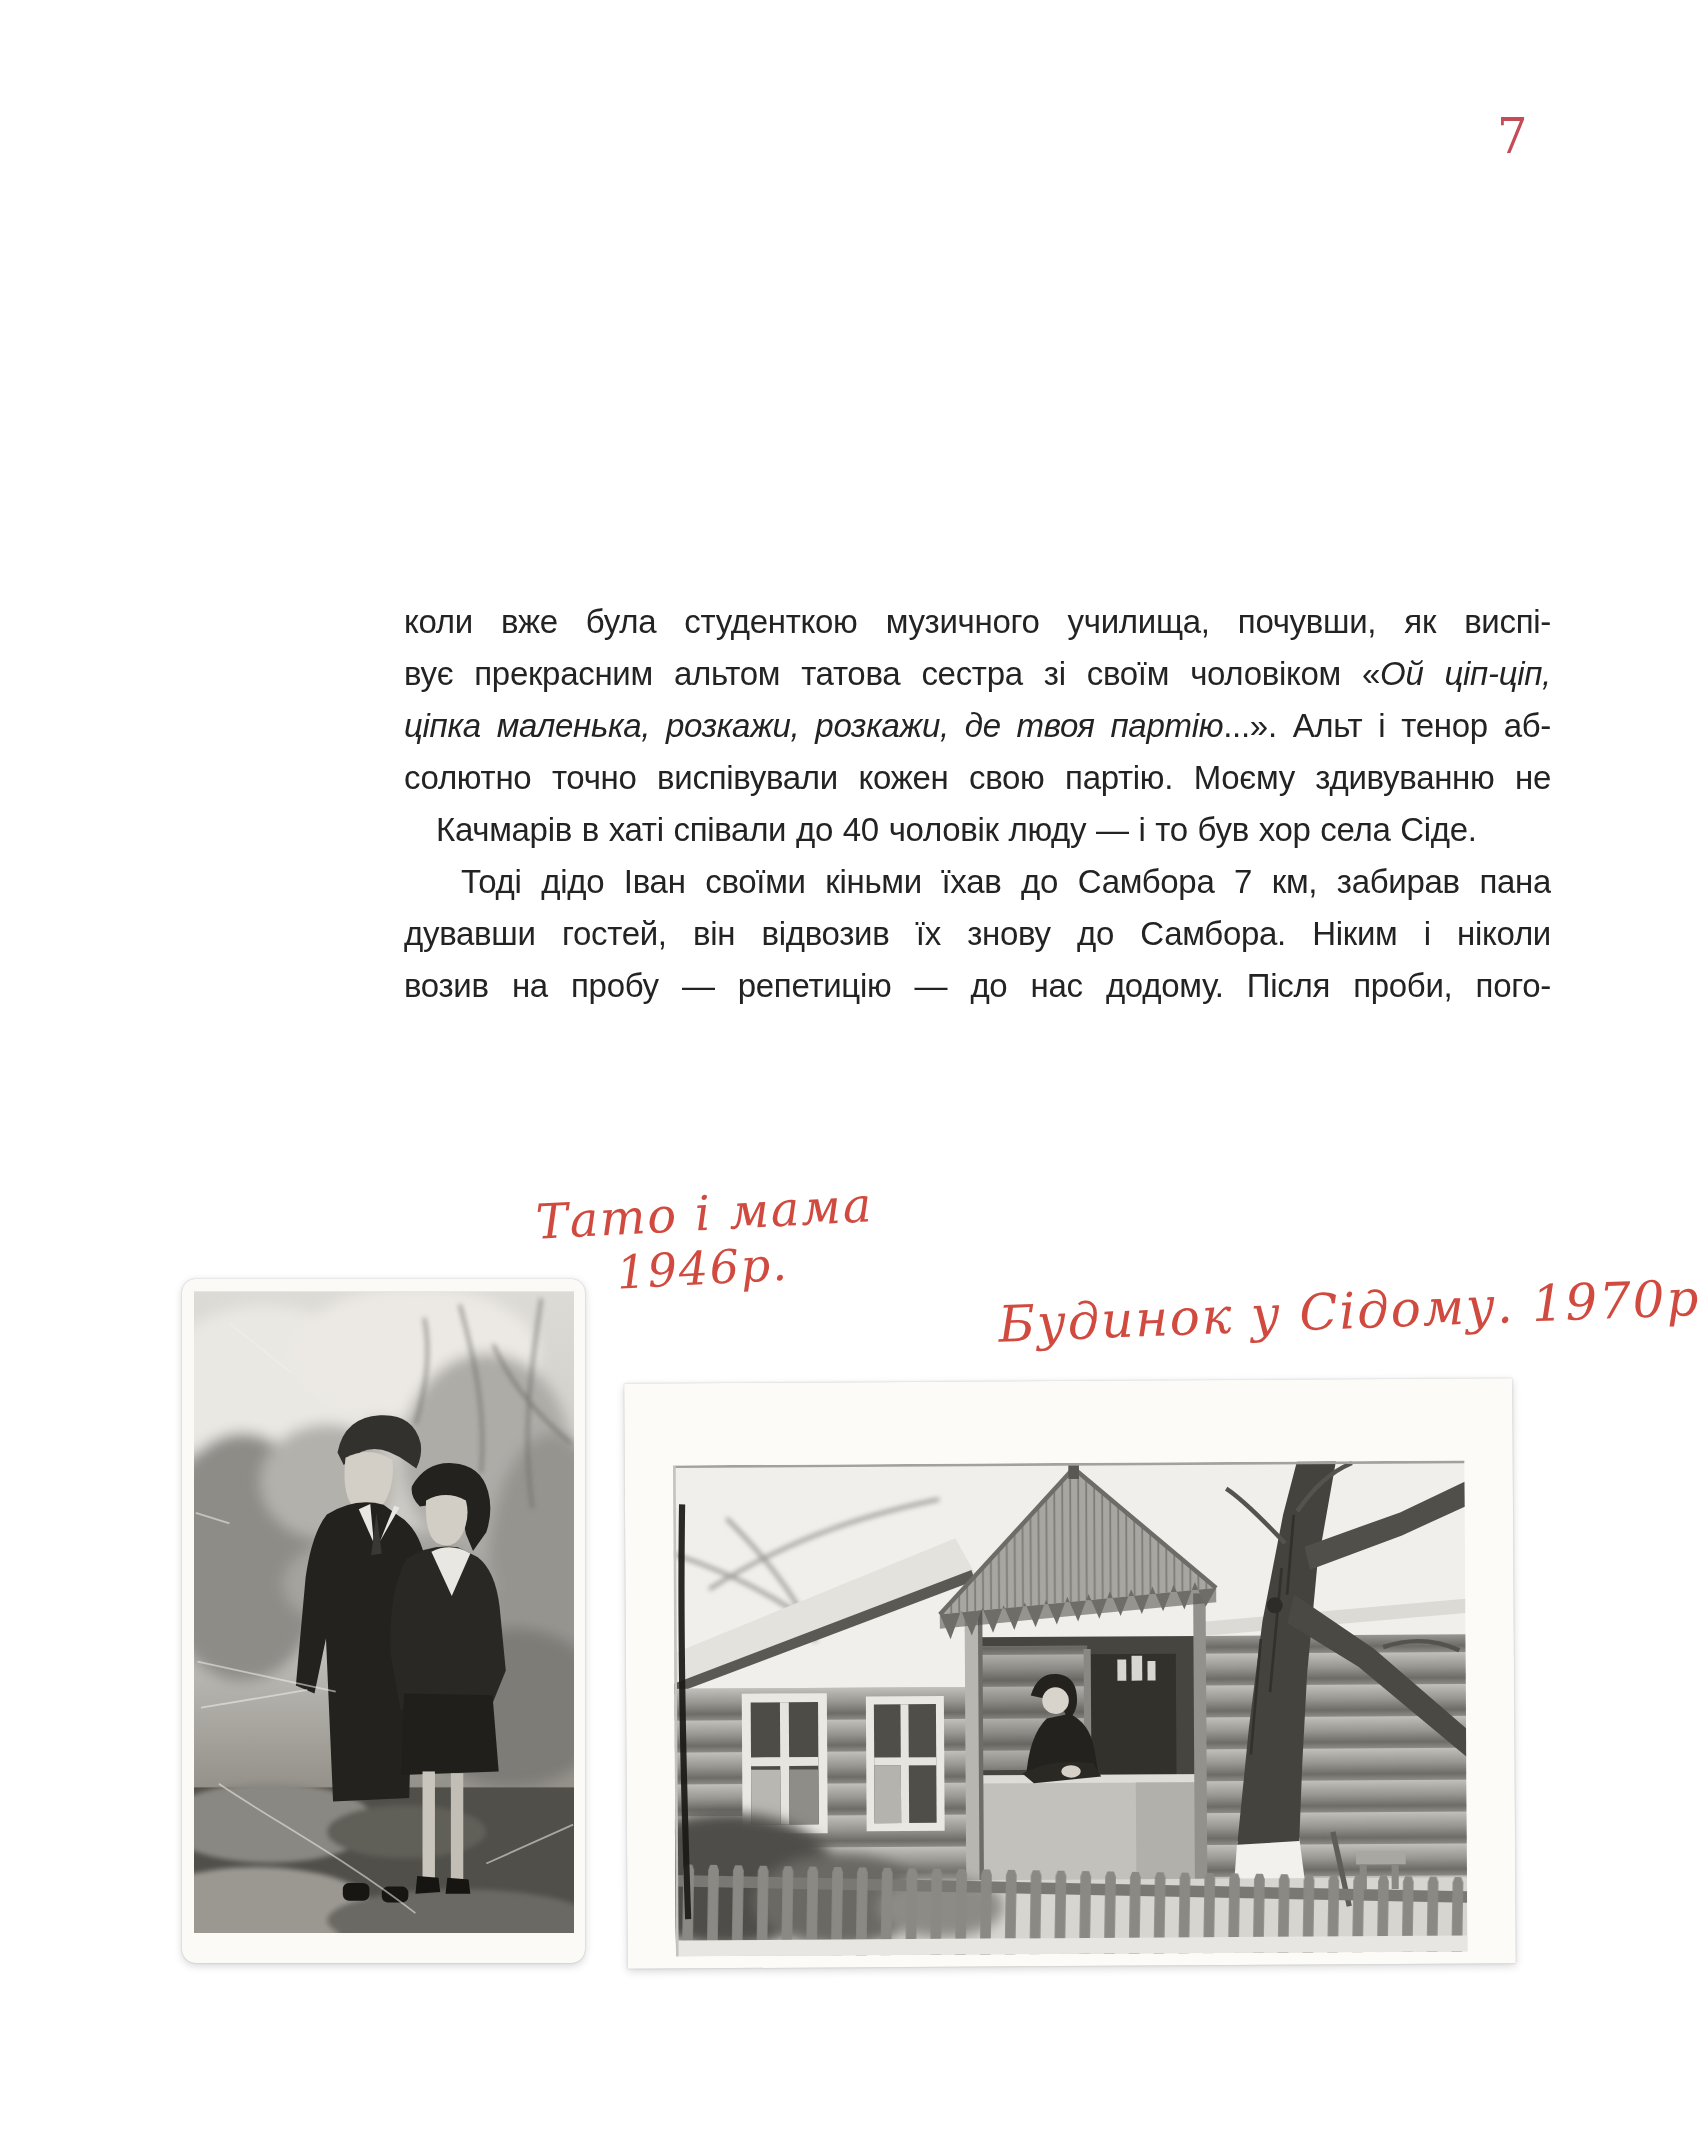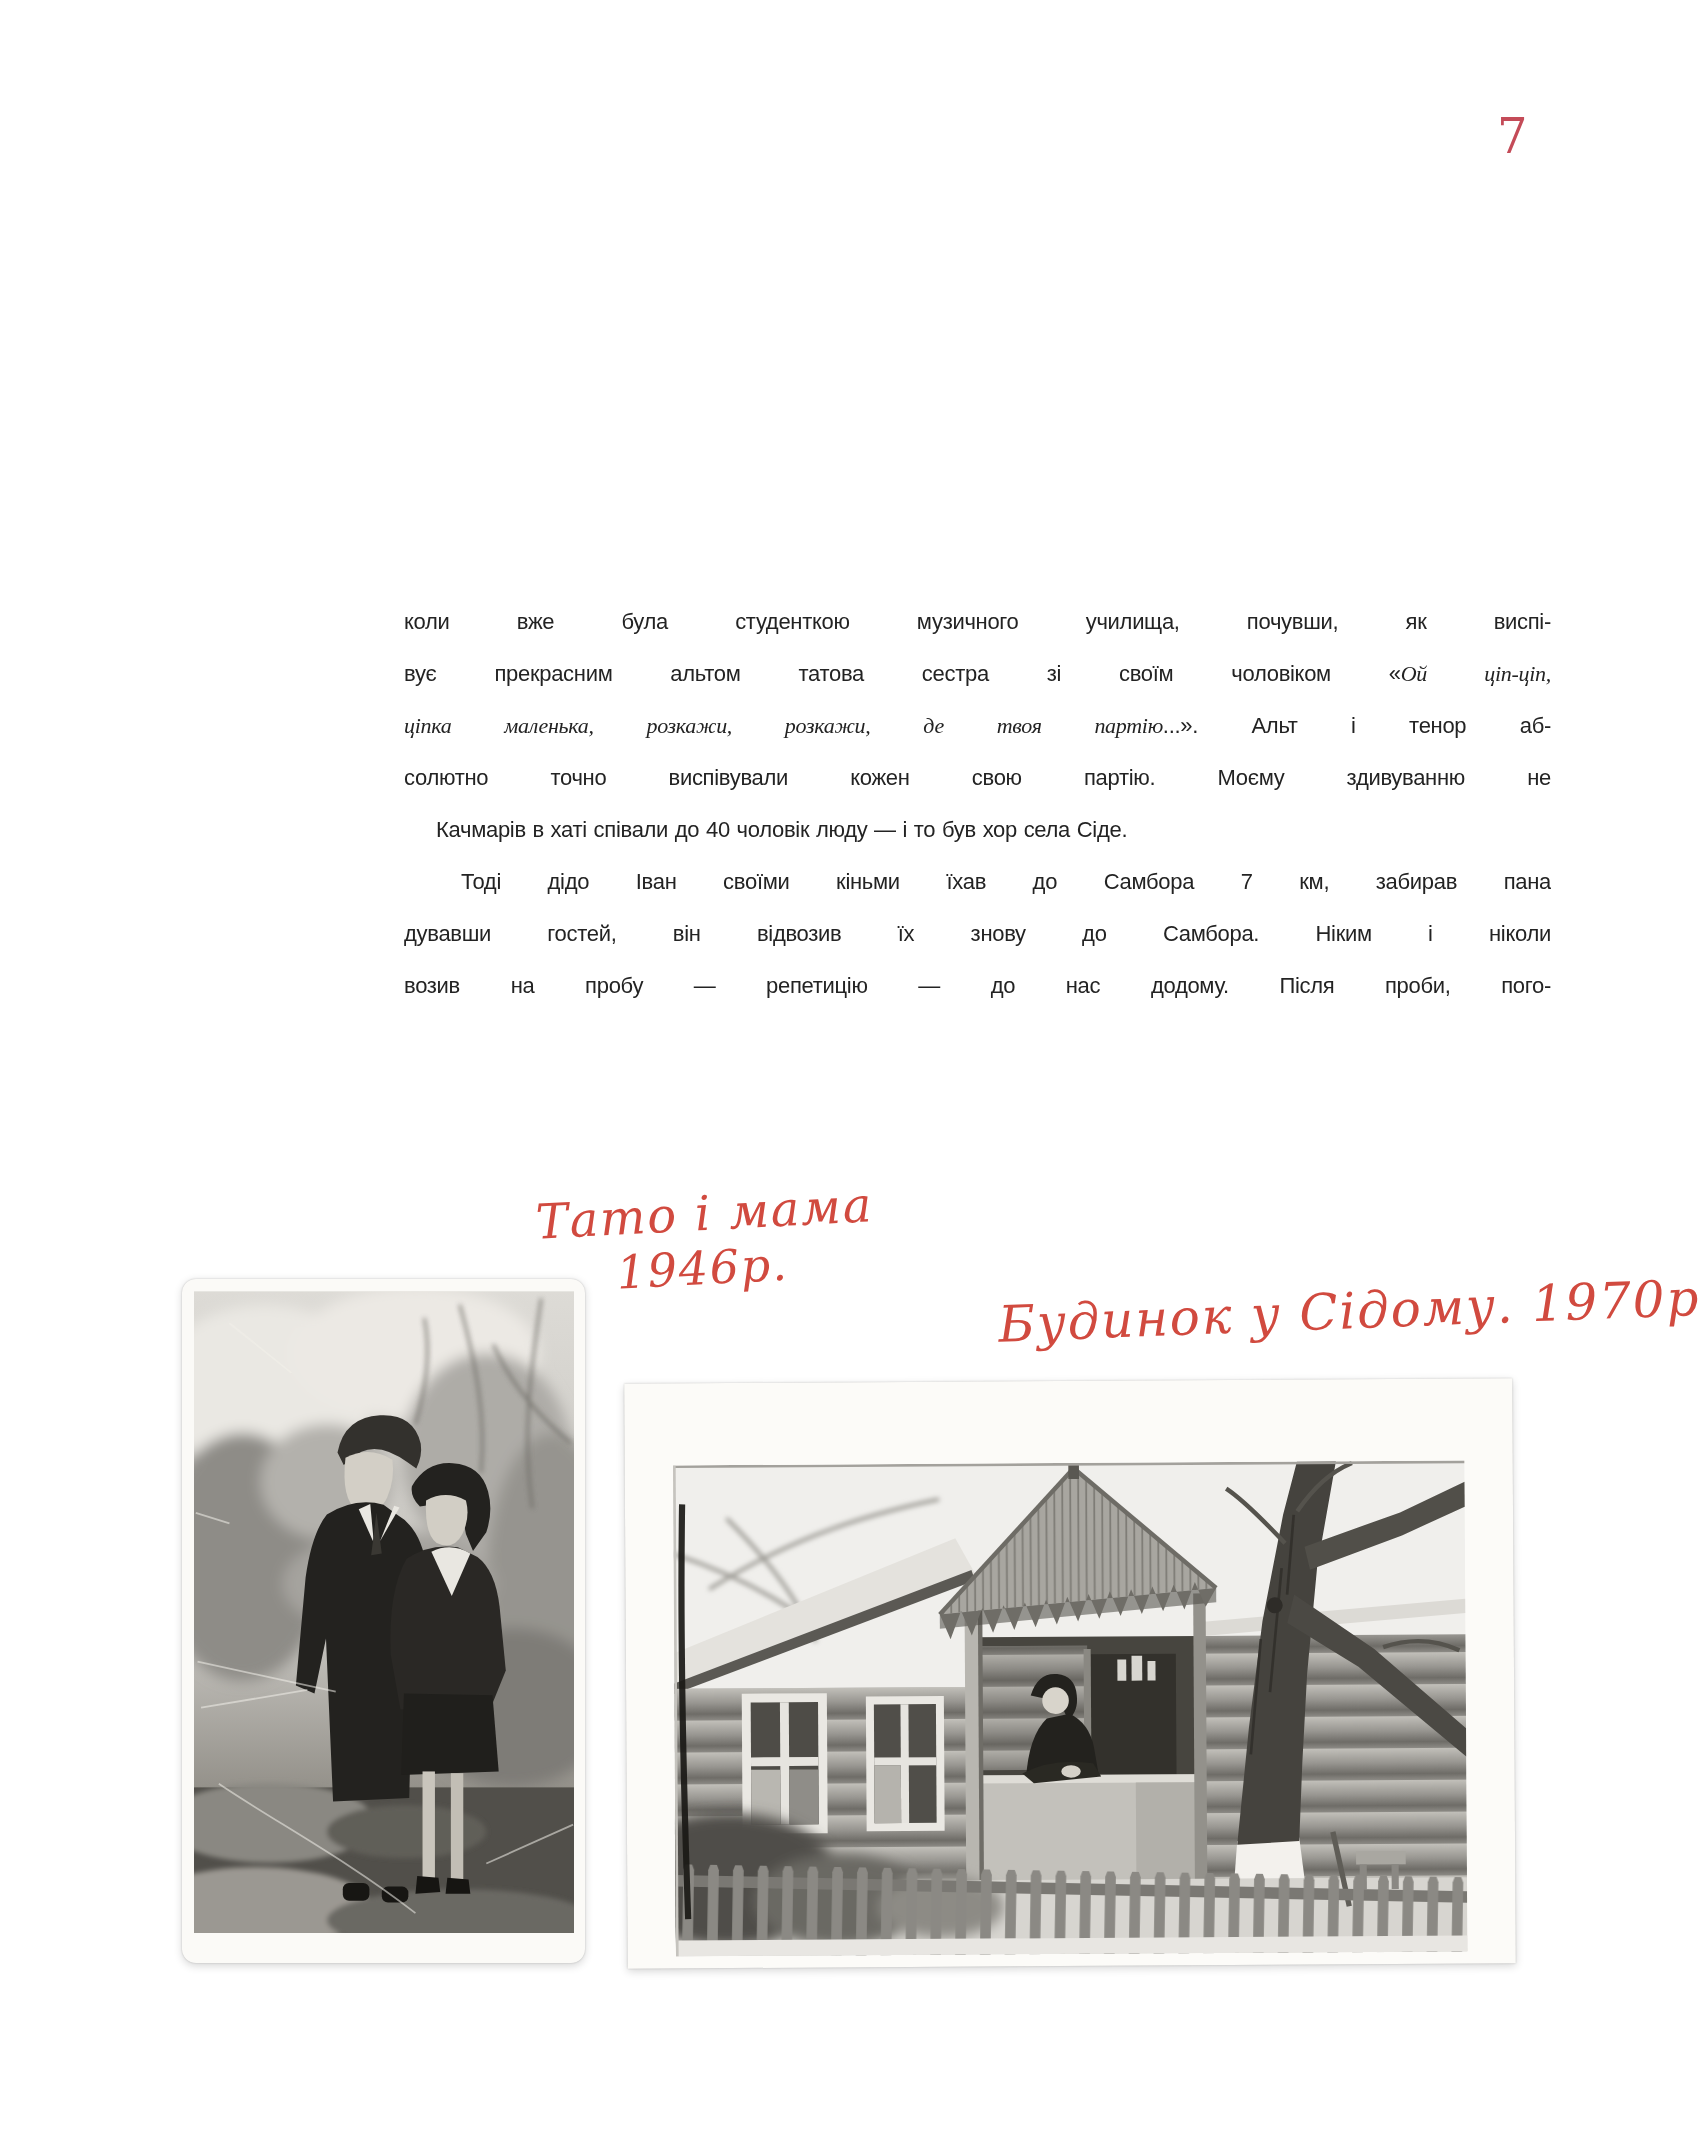--- a/index.html
+++ b/index.html
@@ -19,28 +19,28 @@
     font-size: 48px; line-height: 1;
     color: var(--page-number, #c44b58);
   }
 
   
   .text-block {
     position: absolute; left: 404px; top: 596px; width: 1147px;
     color: var(--body-text, #232323);
   }
   .tline {
-    font-size: 22px; line-height: 52px; height: 52px; overflow: hidden;
+    font-size: 33px; line-height: 52px; height: 52px; overflow: hidden;
     letter-spacing: -0.3px;
     text-align: justify; text-align-last: justify;
     word-spacing: 0.9px;
   }
   .tline.endline { text-align-last: left; margin-left: 32px; }
   .tline.indent { text-indent: 57px; }
-  .tline .it { font-style: italic; font-family: Liberation Serif, serif; }
+  .tline .it { font-style: italic; }
 
   
   .hand {
     position: absolute;
     font-family: "DejaVu Serif", serif;
     font-style: italic;
     color: var(--handwriting, #d14a3f);
     letter-spacing: 1.8px;
     white-space: nowrap;
   }

